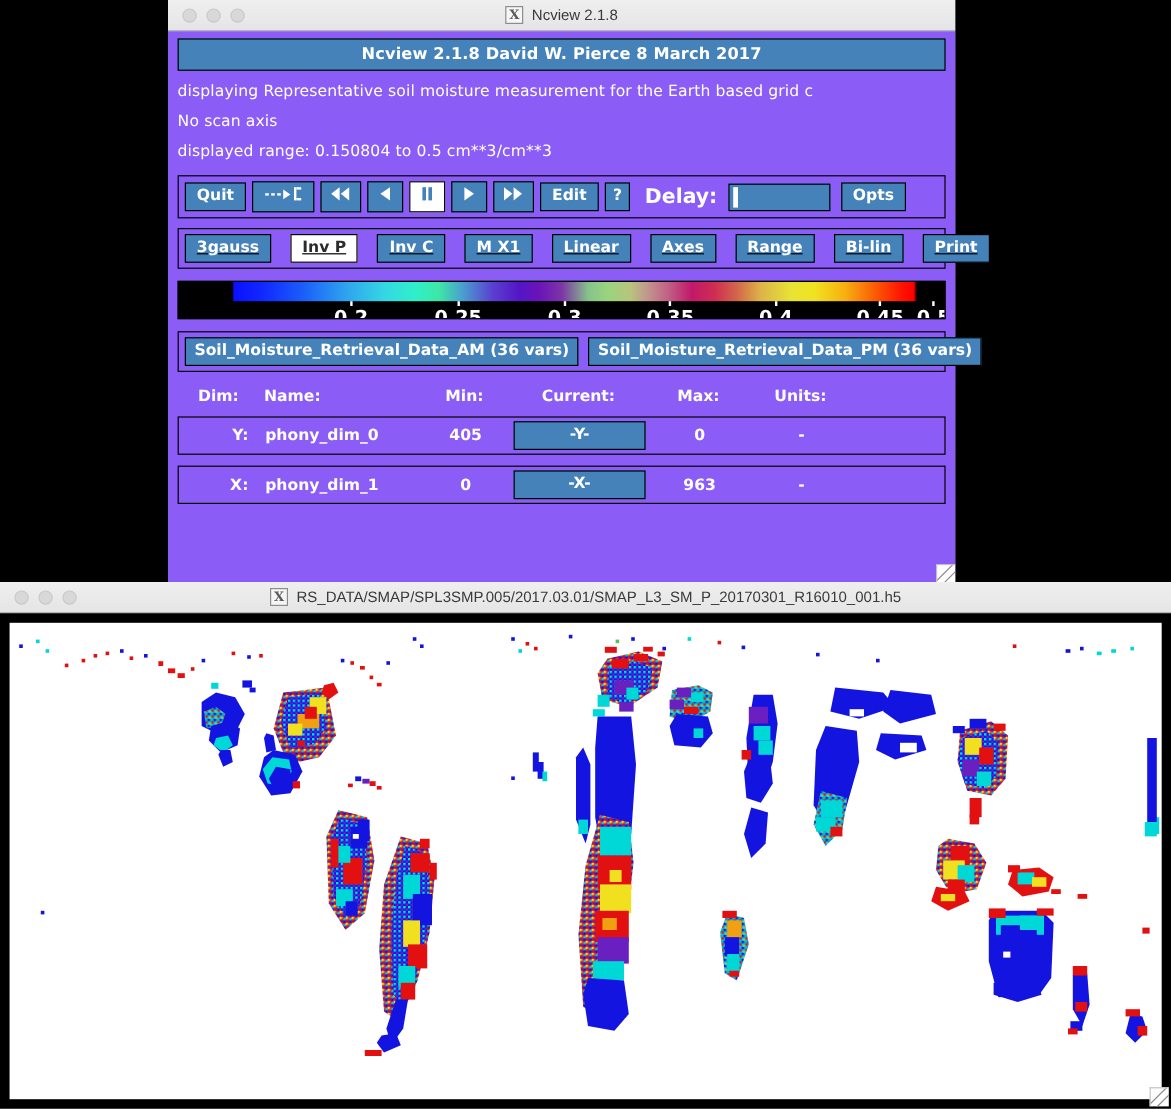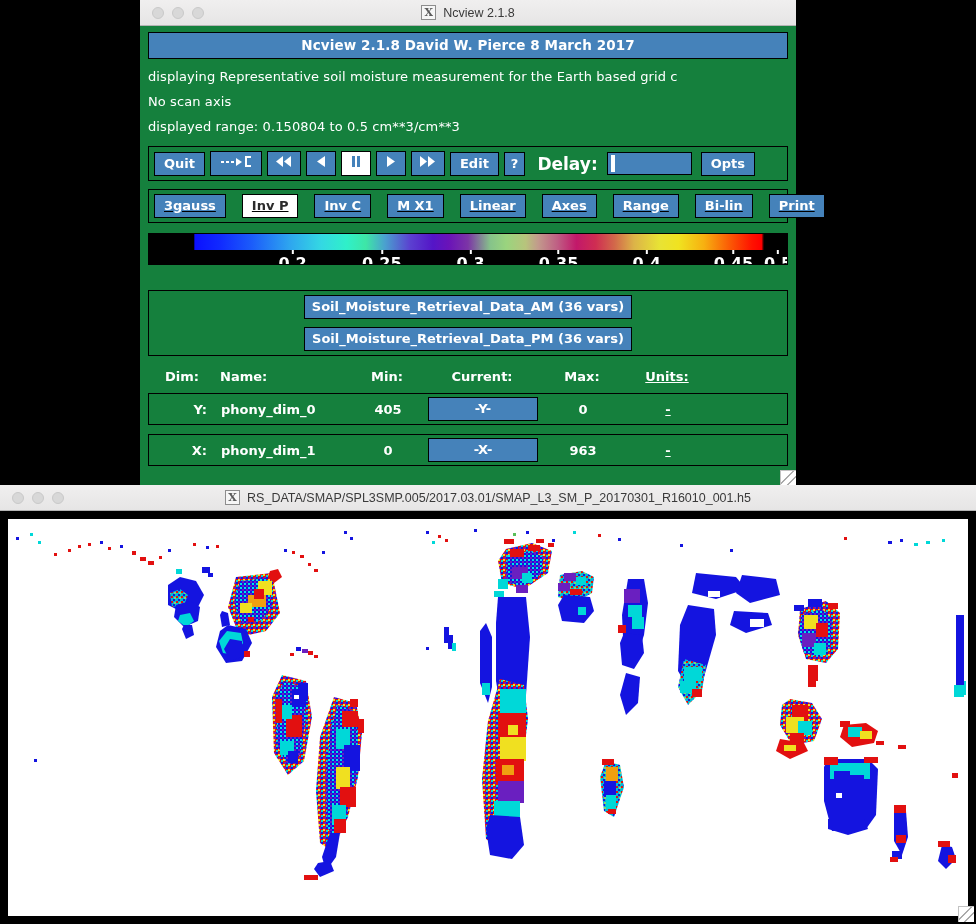--- a/index.html
+++ b/index.html
@@ -33,21 +33,21 @@
     width: 15px; height: 15px; border: 1px solid #8d8d8d;
     background: #f6f6f6; color: #5b5b5b;
     font-family: "DejaVu Serif", serif; font-size: 11px; line-height: 13px;
     text-align: center; font-weight: 600;
   }
   .title-text { font-size: 12.5px; color: #3a3a3a; font-family: "Liberation Sans", sans-serif; }
 
   
   #ncview { left: 140px; top: 0; width: 656px; height: 486px; }
   #ncview .body {
-    background: #15803d;
+    background: #8b5cf6;
     height: 460px;
     padding: 6px 8px 0 8px;
     position: relative;
     font-family: "DejaVu Sans", sans-serif;
   }
 
   .nc-title-box {
     border: 1px solid #000;
     background: #4582ba;
     color: #ffffff;
@@ -144,35 +144,35 @@
     color: #ffffff; font-size: 16px; font-weight: bold;
     font-family: "DejaVu Sans", sans-serif;
     white-space: nowrap;
   }
   .cbar-tick .mark {
     display: block; width: 2px; height: 4px; background: #ffffff;
     margin: 0 auto 0 auto;
   }
 
   
-  .vars-panel { margin-top: 25px; padding: 4px 5px; display: flex; gap: 8px; flex-direction: column; }
+  .vars-panel { margin-top: 10px; padding: 4px 5px; display: flex; gap: 8px; }
   .btn.varbtn { font-size: 13px; padding: 3px 7px 4px 7px; }
 
   
   .dims-head {
     display: flex; color: #fff; font-size: 13px; font-weight: bold;
     margin-top: 13px; padding: 0 4px;
   }
   .dims-head > div { text-align: center; }
   .c-dim   { width: 60px; text-align: center !important; }
   .c-name  { width: 135px; text-align: left !important; padding-left: 8px; }
   .c-min   { width: 80px; }
   .c-cur   { width: 110px; }
   .c-max   { width: 90px; }
-  .c-units { width: 80px; text-decoration: underline; }
+  .c-units { width: 80px; }
 
   .dim-row {
     display: flex; align-items: center;
     border: 1px solid #000; margin-top: 9px;
     padding: 3px 4px;
     color: #fff; font-size: 13px; font-weight: bold;
   }
   .dim-row > div { text-align: center; }
   .dim-row .c-name { text-align: left !important; }
   .dim-row .c-dim { text-align: right !important; padding-right: 6px; }

